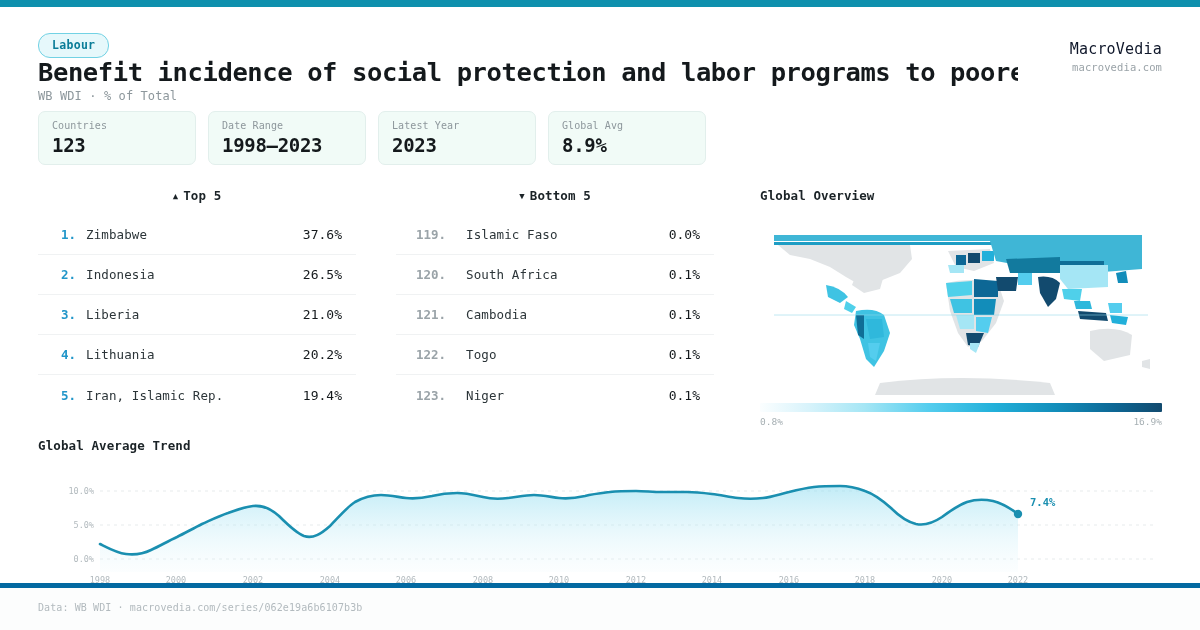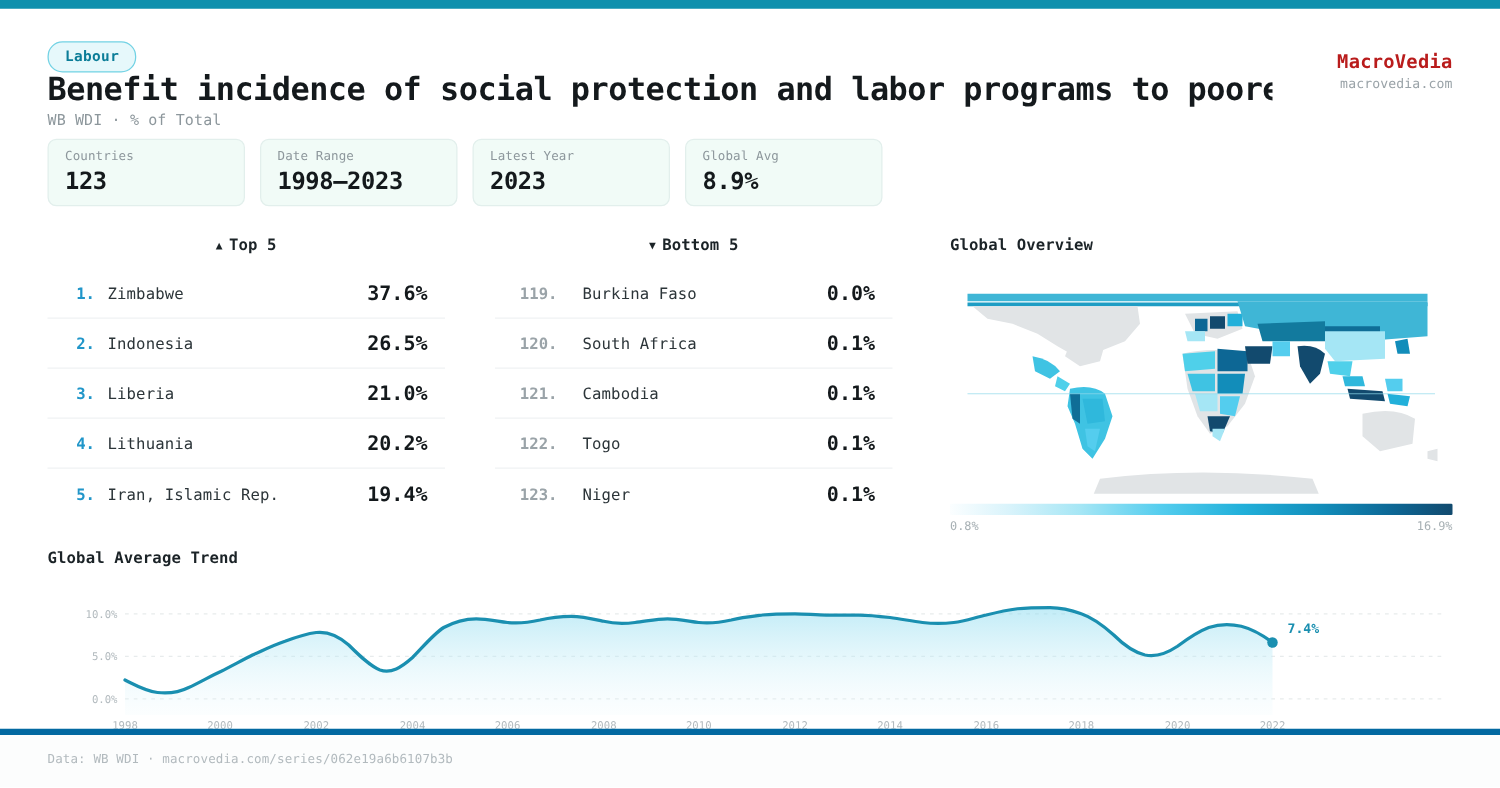--- a/index.html
+++ b/index.html
@@ -27,21 +27,21 @@
     font-size:25.5px; font-weight:bold; letter-spacing:-0.4px;
     color:#14191c; white-space:nowrap; overflow:hidden;
   }
   .subtitle {
     position:absolute; left:38px; top:82px;
     font-size:12px; color:#8d979c; letter-spacing:.1px;
   }
   .brand {
     position:absolute; right:38px; top:33px; text-align:right;
   }
-  .brand-name { font-size:15px; font-weight:bold; color:#b91c1c; letter-spacing:.2px; }
+  .brand-name { font-size:15px; font-weight:normal; color:#0f172a; letter-spacing:.2px; }
   .brand-url  { font-size:10.5px; color:#9aa3a8; margin-top:3px; letter-spacing:.1px; }
 
   
   .stats { position:absolute; left:38px; top:104px; display:flex; gap:12px; }
   .stat {
     width:158px; height:54px;
     background:#f1fbf7; border:1px solid #e2efec; border-radius:7px;
     padding:8px 0 0 13px;
   }
   .stat-label { font-size:10px; color:#8d979c; letter-spacing:.1px; }
@@ -59,21 +59,21 @@
     border-bottom:1px solid #f0f2f3;
   }
   .rank-row:last-child { border-bottom:none; }
   .rank-num {
     font-size:12.5px; font-weight:bold; margin-left:16px;
     flex:none; text-align:right;
   }
   .left  .rank-num { color:#2196c9; width:22px; margin-right:10px; }
   .right .rank-num { color:#9aa3a8; width:34px; margin-right:20px; }
   .rank-name { font-size:12.5px; color:#2c3539; flex:1; letter-spacing:.1px; }
-  .rank-val  { font-size:16px; font-weight:bold; color:#14191c; margin-right:14px; }
+  .rank-val  { font-size:13px; font-weight:normal; color:#14191c; margin-right:14px; }
 
   
   .map-wrap { position:absolute; left:760px; top:181px; width:402px; }
   .map-head { font-size:12.5px; font-weight:bold; color:#1b2327; letter-spacing:.1px; }
   .map-svg { margin-top:12px; display:block; }
   .legend-bar {
     margin-top:6px; height:9px; border-radius:1px;
     background:linear-gradient(to right,#fbfeff 0%,#d8f3fb 12%,#a5e6f5 26%,#54cdee 42%,#22b0da 58%,#128dba 74%,#0d6795 88%,#124a6e 100%);
   }
   .legend-row { display:flex; justify-content:space-between; margin-top:4px; }
@@ -162,21 +162,21 @@
     </div>
   </div>
 
   <div class="rank-col right">
     <div class="rank-head">
       <span class="tri">▼</span><span>Bottom 5</span>
     </div>
     <div class="rank-list">
       <div class="rank-row">
         <span class="rank-num">119.</span>
-        <span class="rank-name">Burkina Faso</span>
+        <span class="rank-name">Islamic Faso</span>
         <span class="rank-val">0.0%</span>
       </div>
       <div class="rank-row">
         <span class="rank-num">120.</span>
         <span class="rank-name">South Africa</span>
         <span class="rank-val">0.1%</span>
       </div>
       <div class="rank-row">
         <span class="rank-num">121.</span>
         <span class="rank-name">Cambodia</span>

